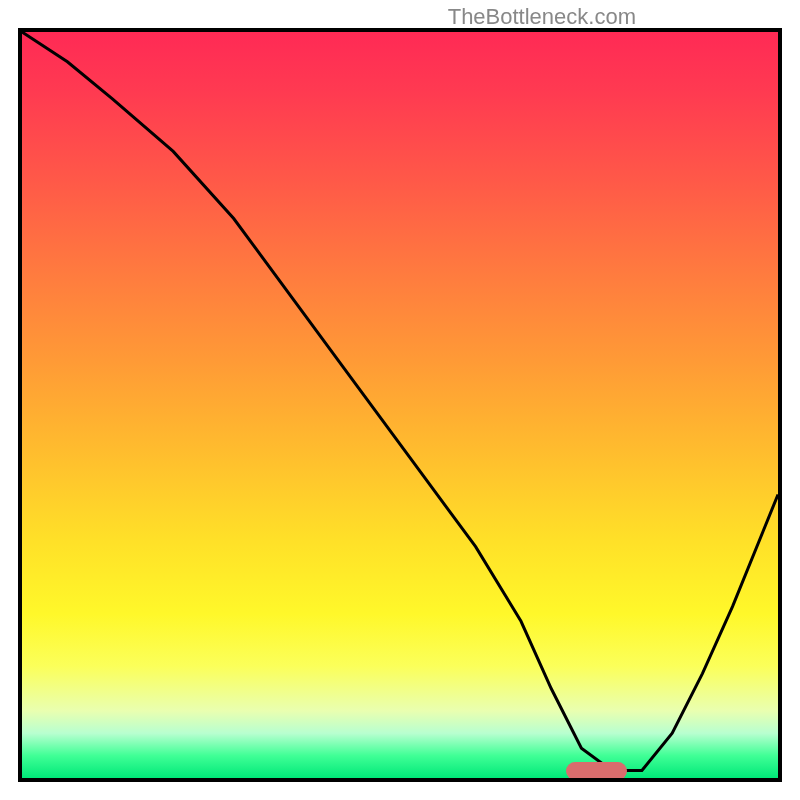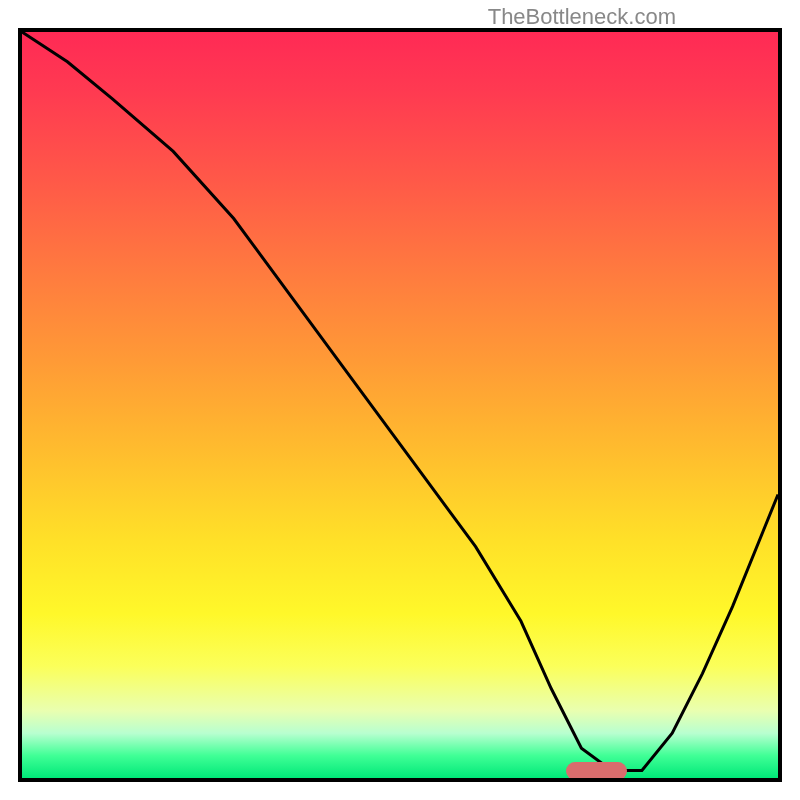--- a/index.html
+++ b/index.html
@@ -8,21 +8,20 @@
     background: #ffffff;
     width: 800px;
     height: 800px;
     overflow: hidden;
     font-family: Arial, sans-serif;
   }
   .container {
     position: relative;
     width: 648px;
     height: 800px;
-    padding-left: 40px;
   }
   .watermark {
     position: absolute;
     top: 4px;
     right: 12px;
     color: #888;
     font-size: 22px;
     font-weight: 500;
     z-index: 10;
   }

